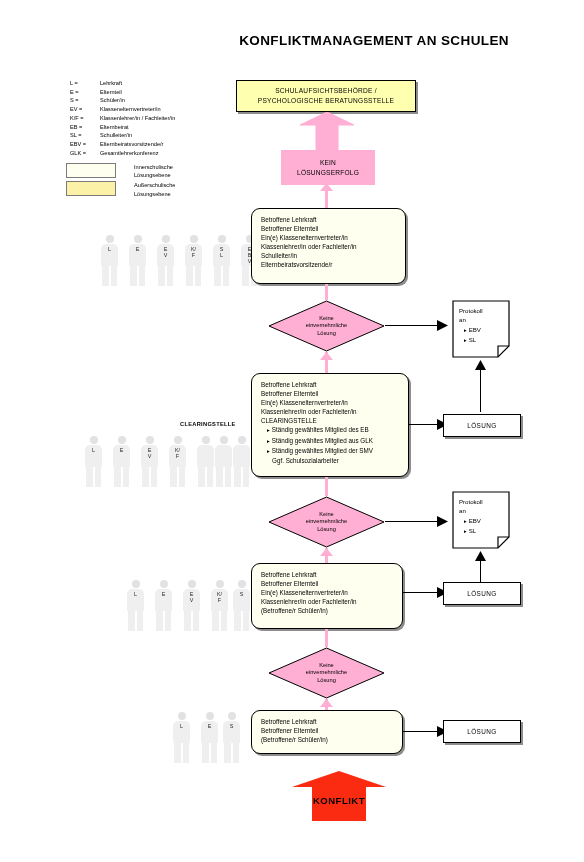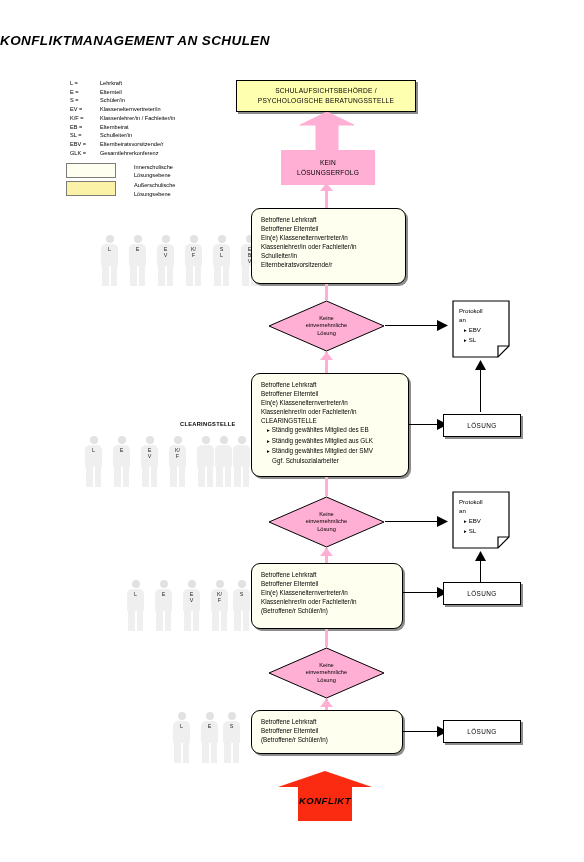--- a/index.html
+++ b/index.html
@@ -1,19 +1,19 @@
 <!DOCTYPE html>
 <html><head>
 <meta charset="utf-8">
 <style>
   html,body{margin:0;padding:0;background:#ffffff;}
   body{width:584px;height:862px;position:relative;overflow:hidden;
        font-family:"Liberation Sans","DejaVu Sans",sans-serif;color:#000;}
   .abs{position:absolute;}
-  #title{left:0;top:33px;width:509px;text-align:left;font-size:13.5px;font-weight:bold;letter-spacing:.4px;font-style:italic;}
+  #title{left:0;top:33px;width:509px;text-align:right;font-size:13.5px;font-weight:bold;letter-spacing:.4px;}
 
   
   #legend{left:70px;top:79px;width:180px;}
   .lg-row{display:flex;font-size:5.6px;line-height:8.7px;}
   .lg-ab{width:30px;text-align:left;}
   .lg-tx{flex:1;}
   #swatches{left:66px;top:163px;width:180px;}
   .sw-row{display:flex;align-items:flex-start;margin-bottom:2px;}
   .sw{width:48px;height:13px;border:1px solid #7b7b7b;margin-right:18px;flex:none;}
   .sw.inner{background:#ffffef;}
@@ -464,18 +464,18 @@
 </svg>
 
 <div class="conn" style="left:403px;top:731px;width:34px;height:1.4px;"></div>
 <svg class="abs" style="left:437px;top:726px;" width="11" height="11">
   <polygon points="11,5.5 0,0 0,11" fill="#000"></polygon>
 </svg>
 <div class="solbox" style="left:443px;top:720px;width:76px;height:21px;">
   <span>LÖSUNG</span>
 </div>
 
-<div id="konflikt" style="left:270px;top:771px;width:110px;height:50px;font-style:italic;">
+<div id="konflikt" style="left:284px;top:771px;width:110px;height:50px;">
   <svg width="110" height="50">
     <polygon points="28,50 28,16 8,16 55,0 102,16 82,16 82,50" fill="#fb2b11"></polygon>
   </svg>
   <div class="ktxt">KONFLIKT</div>
 </div>
 
 </body></html>

